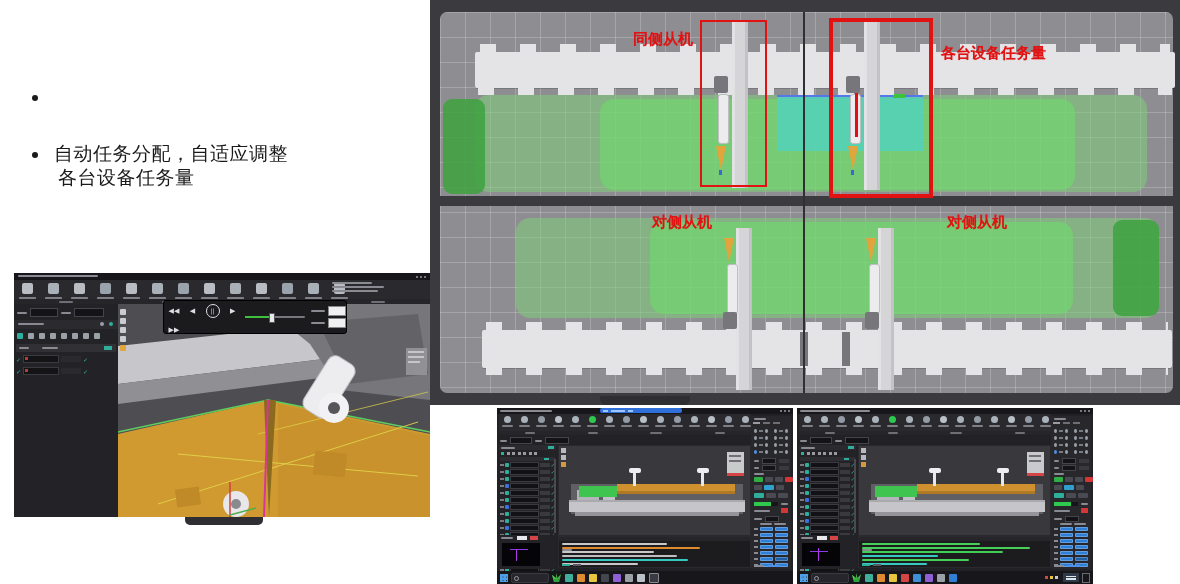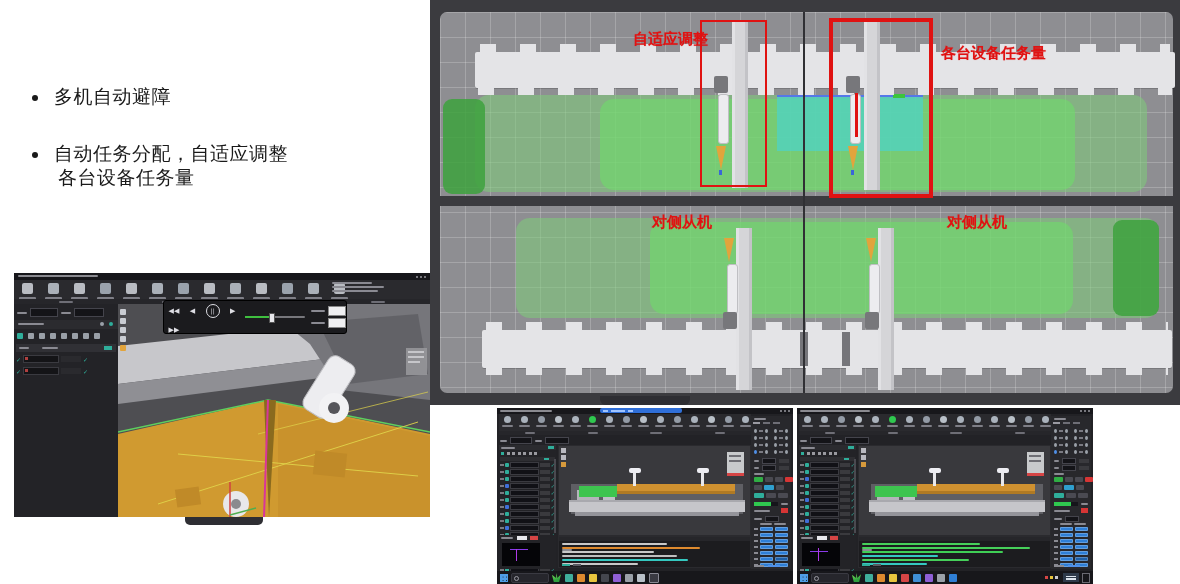--- a/index.html
+++ b/index.html
@@ -100,21 +100,20 @@
   .tray-time{width:16px;height:9px;background:#2e3a4a;margin-left:3px;display:flex;flex-direction:column;
     justify-content:center;gap:1px;align-items:center;flex:none;}
   .tray-time i{width:10px;height:1.5px;background:#dce4ec;}
 </style>
 </head>
 <body>
 
 <div id="stage">
 
   <span class="bullet-dot" style="left:32px;top:95px;"></span>
-  <div class="slide-line" style="left:54px;top:85px;">多机自动避障</div>
   <span class="bullet-dot" style="left:32px;top:152px;"></span>
   <div class="slide-line" style="left:58px;top:166px;">各台设备任务量</div>
   <div class="slide-line" style="left:54px;top:142px;">自动任务分配，自适应调整</div>
 
   <div id="sim" class="abs">
     <div id="sim-floor" class="abs"></div>
 
     <div class="zone" style="left:45px;top:95px;width:672px;height:97px;background:rgba(125,205,120,.55);"></div>
     <div class="zone" style="left:170px;top:99px;width:475px;height:91px;background:rgba(110,220,105,.60);"></div>
     <div class="zone" style="left:13px;top:99px;width:42px;height:95px;background:rgba(61,162,61,.85);border-radius:9px;"></div>
@@ -157,21 +156,21 @@
     <div class="m-arm" style="left:297px;top:264px;"></div>
     <div class="m-elbow" style="left:293px;top:312px;"></div>
 
     <div class="m-col" style="left:448px;top:228px;height:162px;"></div>
     <div class="m-cone cone-down" style="left:436px;top:238px;"></div>
     <div class="m-arm" style="left:439px;top:264px;"></div>
     <div class="m-elbow" style="left:435px;top:312px;"></div>
 
     <div class="red-box" style="left:270px;top:20px;width:63px;height:163px;border-width:2px;"></div>
     <div class="red-box" style="left:399px;top:18px;width:96px;height:172px;border-width:4px;"></div>
-    <div class="red-label" style="left:203px;top:30px;">自适应调整</div>
+    <div class="red-label" style="left:203px;top:30px;">同侧从机</div>
     <div class="red-label" style="left:511px;top:44px;">各台设备任务量</div>
     <div class="red-label" style="left:222px;top:213px;">对侧从机</div>
     <div class="red-label" style="left:517px;top:213px;">对侧从机</div>
 
     <div class="sim-tab" style="left:170px;top:396px;width:90px;height:9px;"></div>
   </div>
 
   <div id="viewer" class="abs win">
     <div class="titlebar" style="height:7px;">
       <span class="tbar-text" style="left:4px;top:2px;width:80px;"></span>

